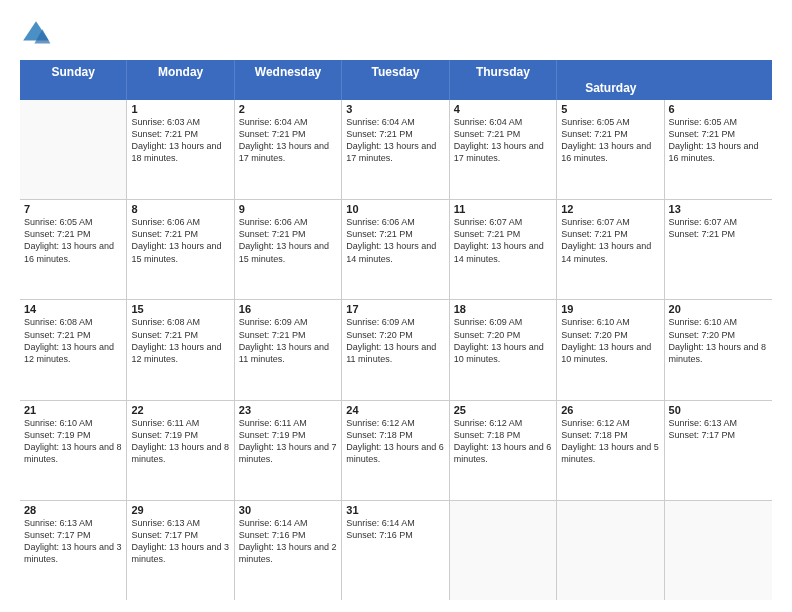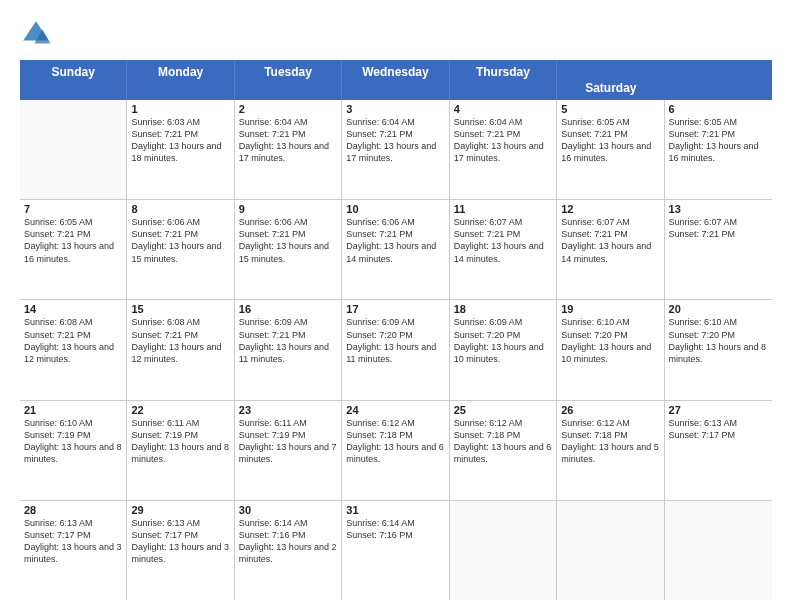--- a/index.html
+++ b/index.html
@@ -126,22 +126,22 @@
     <div class="title-block">
       <div class="main-title"></div>
       <div class="subtitle"></div>
     </div>
   </div>
 
   <div class="calendar">
     <div class="cal-header-row">
     <div class="cal-header-cell">Sunday</div>
         <div class="cal-header-cell">Monday</div>
+        <div class="cal-header-cell">Wednesday</div>
         <div class="cal-header-cell">Tuesday</div>
-        <div class="cal-header-cell">Wednesday</div>
         <div class="cal-header-cell">Thursday</div>
         <div class="cal-header-cell">Saturday</div>
       </div>
     <div class="cal-body">
     <div class="cal-week">
           <div class="cal-cell empty"></div>
           <div class="cal-cell">
             <div class="day-num">1</div>
             <div class="cell-line">Sunrise: 6:03 AM</div>
             <div class="cell-line">Sunset: 7:21 PM</div>
@@ -296,21 +296,21 @@
             <div class="cell-line">Sunset: 7:18 PM</div>
             <div class="cell-line">Daylight: 13 hours and 6 minutes.</div>
           </div>
           <div class="cal-cell">
             <div class="day-num">26</div>
             <div class="cell-line">Sunrise: 6:12 AM</div>
             <div class="cell-line">Sunset: 7:18 PM</div>
             <div class="cell-line">Daylight: 13 hours and 5 minutes.</div>
           </div>
           <div class="cal-cell">
-            <div class="day-num">27</div>
+            <div class="day-num">50</div>
             <div class="cell-line">Sunrise: 6:13 AM</div>
             <div class="cell-line">Sunset: 7:17 PM</div>
           </div>
         </div>
         <div class="cal-week">
           <div class="cal-cell">
             <div class="day-num">28</div>
             <div class="cell-line">Sunrise: 6:13 AM</div>
             <div class="cell-line">Sunset: 7:17 PM</div>
             <div class="cell-line">Daylight: 13 hours and 3 minutes.</div>

